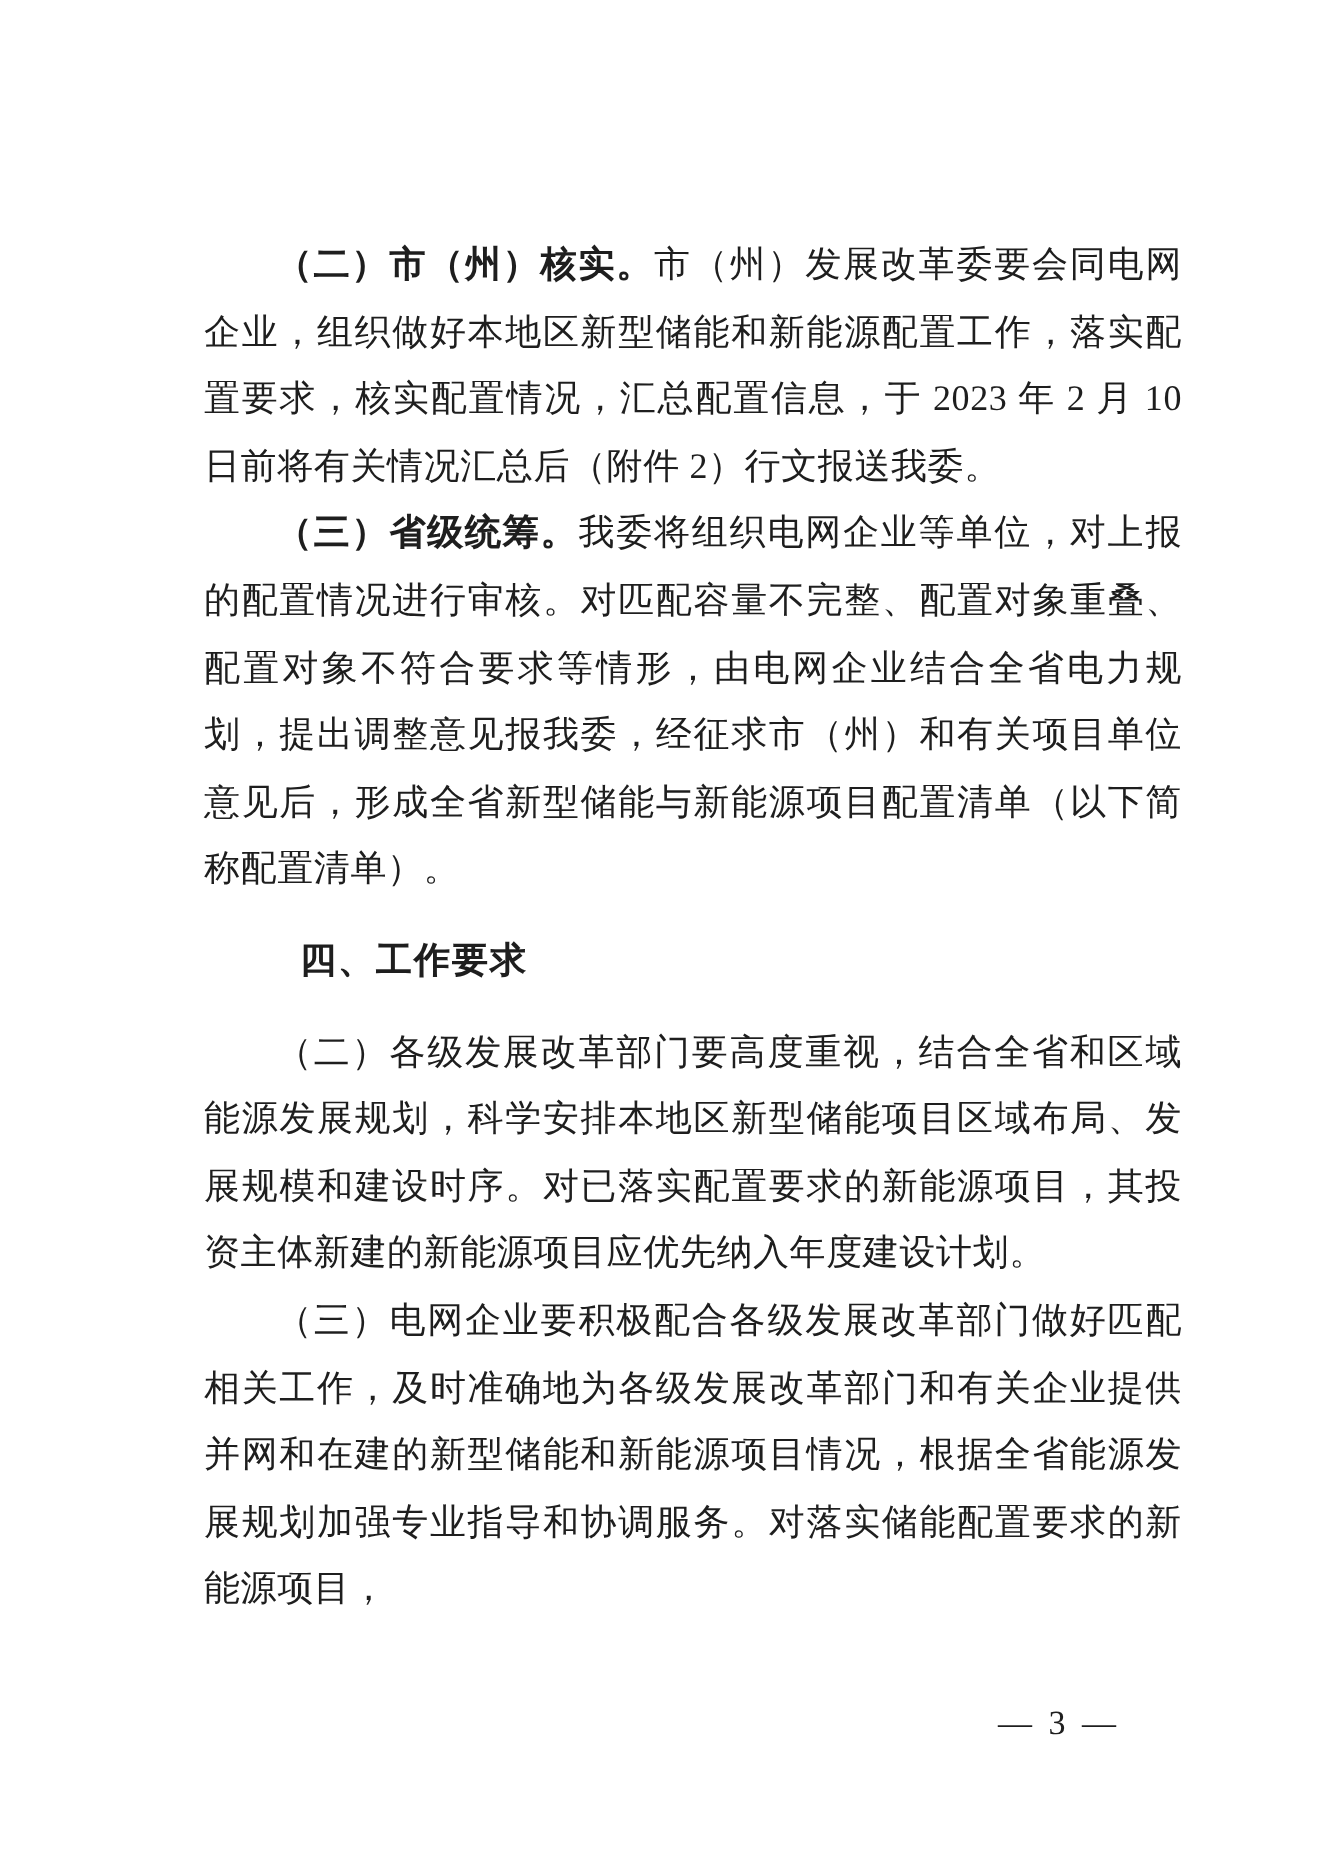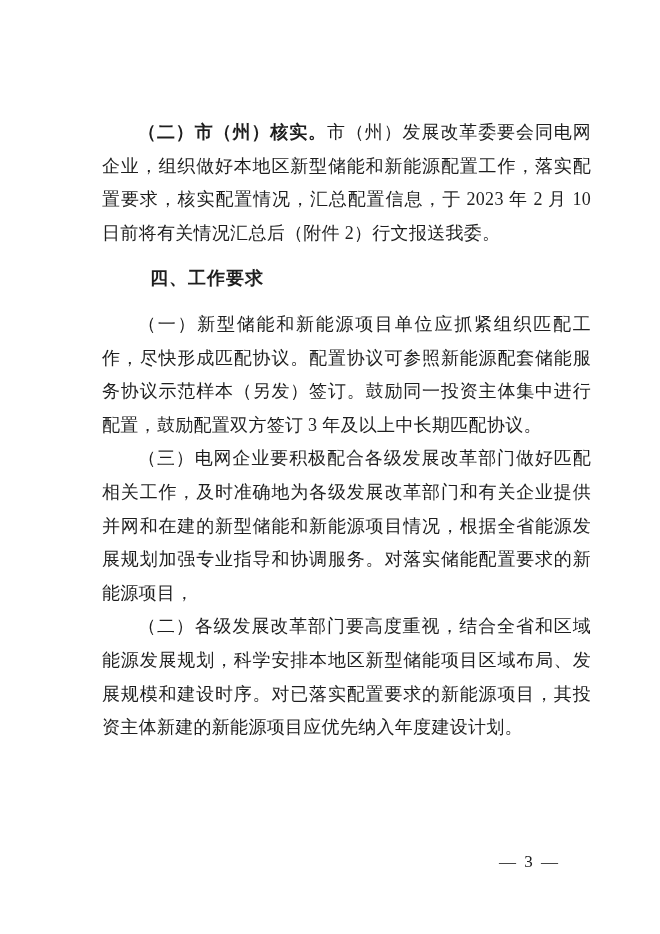--- a/index.html
+++ b/index.html
@@ -53,25 +53,25 @@
   }
 </style>
 </head>
 <body>
 
 <div class="page">
   <div class="content">
 
     <p class="para"><span class="lead">（二）市（州）核实。</span><span>市（州）发展改革委要会同电网企业，组织做好本地区新型储能和新能源配置工作，落实配置要求，核实配置情况，汇总配置信息，于 2023 年 2 月 10 日前将有关情况汇总后（附件 2）行文报送我委。</span></p>
 
+    <p class="para"><span class="lead">（三）省级统筹。</span><span>我委将组织电网企业等单位，对上报的配置情况进行审核。对匹配容量不完整、配置对象重叠、配置对象不符合要求等情形，由电网企业结合全省电力规划，提出调整意见报我委，经征求市（州）和有关项目单位意见后，形成全省新型储能与新能源项目配置清单（以下简称配置清单）。</span></p>
 
     <p class="section-heading">四、工作要求</p>
 
-    <p class="para"><span>（一）新型储能和新能源项目单位应抓紧组织匹配工作，尽快形成匹配协议。配置协议可参照新能源配套储能服务协议示范样本（另发）签订。鼓励同一投资主体集中进行配置，鼓励配置双方签订 3 年及以上中长期匹配协议。</span></p>
+
+    <p class="para"><span>（二）各级发展改革部门要高度重视，结合全省和区域能源发展规划，科学安排本地区新型储能项目区域布局、发展规模和建设时序。对已落实配置要求的新能源项目，其投资主体新建的新能源项目应优先纳入年度建设计划。</span></p>
 
     <p class="para"><span>（三）电网企业要积极配合各级发展改革部门做好匹配相关工作，及时准确地为各级发展改革部门和有关企业提供并网和在建的新型储能和新能源项目情况，根据全省能源发展规划加强专业指导和协调服务。对落实储能配置要求的新能源项目，</span></p>
-
-    <p class="para"><span>（二）各级发展改革部门要高度重视，结合全省和区域能源发展规划，科学安排本地区新型储能项目区域布局、发展规模和建设时序。对已落实配置要求的新能源项目，其投资主体新建的新能源项目应优先纳入年度建设计划。</span></p>
 
   </div>
 
   <div class="page-number">— 3 —</div>
 </div>
 
 </body></html>

